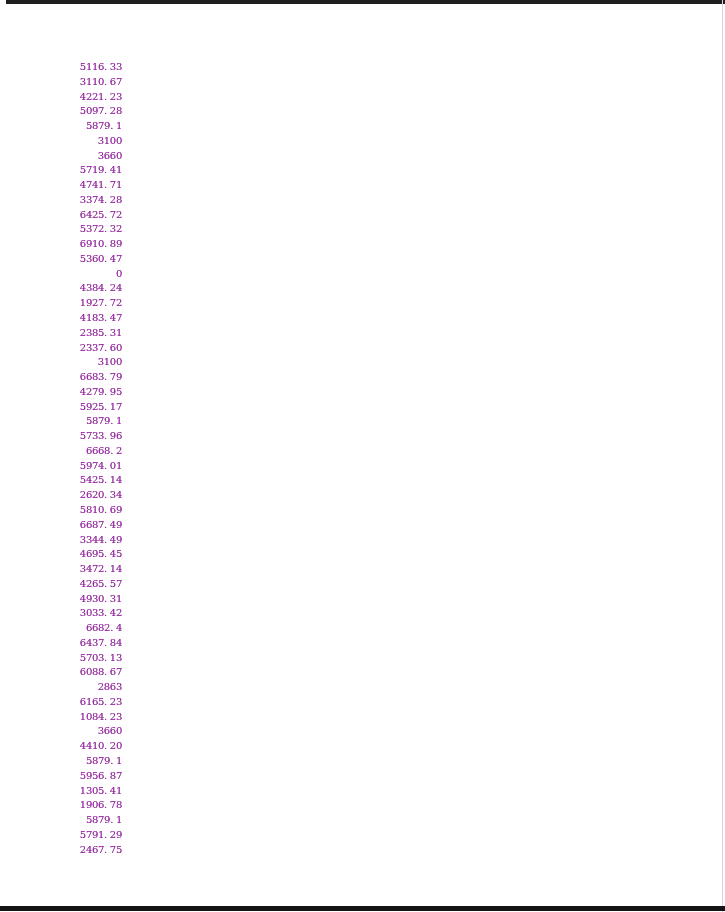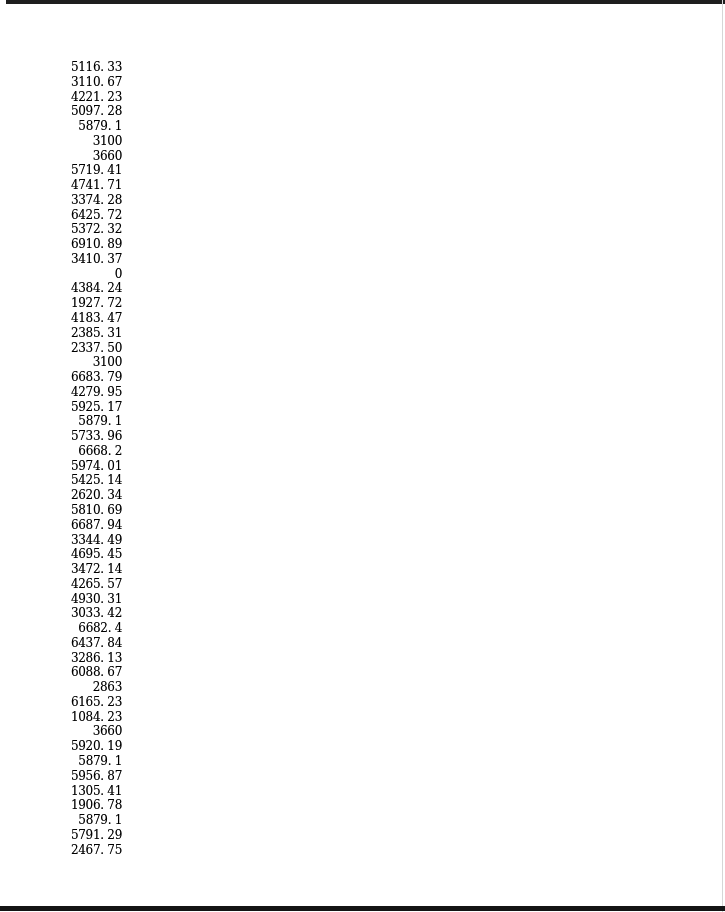--- a/index.html
+++ b/index.html
@@ -47,23 +47,23 @@
     position: absolute;
     top: 60px;
     left: 0;
     width: 122px;
     text-align: right;
   }
   .value-line {
     display: block;
     height: 14.78px;
     line-height: 14.78px;
-    font-size: 12px;
+    font-size: 10px;
     letter-spacing: -0.3px;
-    color: #000000;
+    color: #a21caf;
     text-shadow: 0 0 0.5px rgba(70, 70, 70, 0.55);
     white-space: pre;
   }
 </style>
 </head>
 <body>
 
 <div class="page">
   <div class="band-top"></div>
   <div class="edge-right"></div>
@@ -75,54 +75,54 @@
       <span class="value-line">5097. 28</span>
       <span class="value-line">5879. 1</span>
       <span class="value-line">3100</span>
       <span class="value-line">3660</span>
       <span class="value-line">5719. 41</span>
       <span class="value-line">4741. 71</span>
       <span class="value-line">3374. 28</span>
       <span class="value-line">6425. 72</span>
       <span class="value-line">5372. 32</span>
       <span class="value-line">6910. 89</span>
-      <span class="value-line">3410. 37</span>
+      <span class="value-line">5360. 47</span>
       <span class="value-line">0</span>
       <span class="value-line">4384. 24</span>
       <span class="value-line">1927. 72</span>
       <span class="value-line">4183. 47</span>
       <span class="value-line">2385. 31</span>
-      <span class="value-line">2337. 50</span>
+      <span class="value-line">2337. 60</span>
       <span class="value-line">3100</span>
       <span class="value-line">6683. 79</span>
       <span class="value-line">4279. 95</span>
       <span class="value-line">5925. 17</span>
       <span class="value-line">5879. 1</span>
       <span class="value-line">5733. 96</span>
       <span class="value-line">6668. 2</span>
       <span class="value-line">5974. 01</span>
       <span class="value-line">5425. 14</span>
       <span class="value-line">2620. 34</span>
       <span class="value-line">5810. 69</span>
-      <span class="value-line">6687. 94</span>
+      <span class="value-line">6687. 49</span>
       <span class="value-line">3344. 49</span>
       <span class="value-line">4695. 45</span>
       <span class="value-line">3472. 14</span>
       <span class="value-line">4265. 57</span>
       <span class="value-line">4930. 31</span>
       <span class="value-line">3033. 42</span>
       <span class="value-line">6682. 4</span>
       <span class="value-line">6437. 84</span>
-      <span class="value-line">3286. 13</span>
+      <span class="value-line">5703. 13</span>
       <span class="value-line">6088. 67</span>
       <span class="value-line">2863</span>
       <span class="value-line">6165. 23</span>
       <span class="value-line">1084. 23</span>
       <span class="value-line">3660</span>
-      <span class="value-line">5920. 19</span>
+      <span class="value-line">4410. 20</span>
       <span class="value-line">5879. 1</span>
       <span class="value-line">5956. 87</span>
       <span class="value-line">1305. 41</span>
       <span class="value-line">1906. 78</span>
       <span class="value-line">5879. 1</span>
       <span class="value-line">5791. 29</span>
       <span class="value-line">2467. 75</span>
     </div>
 
   <div class="band-bottom"></div>

